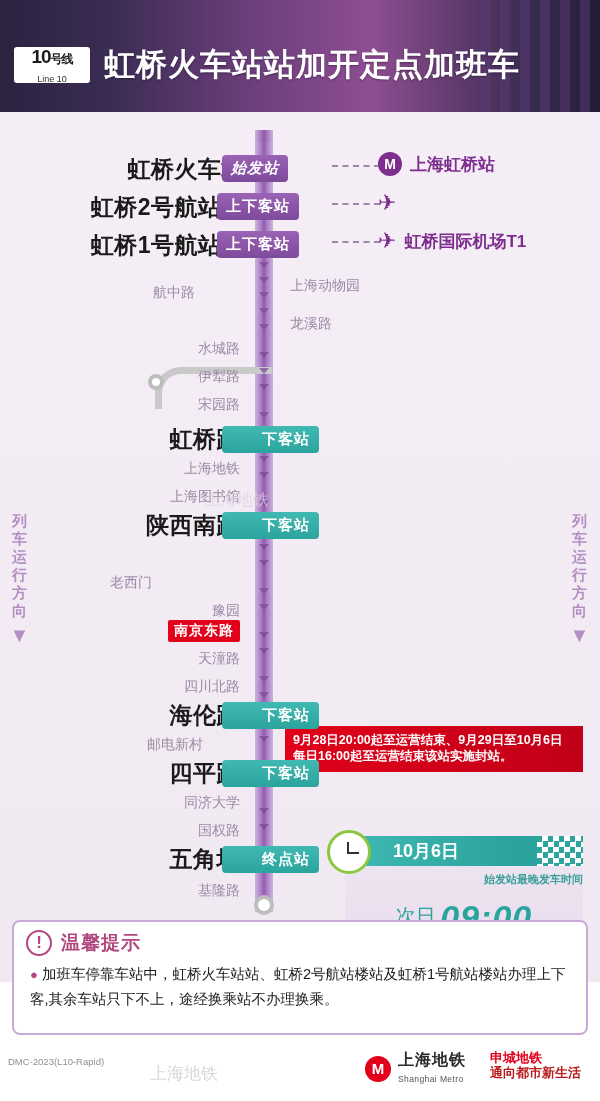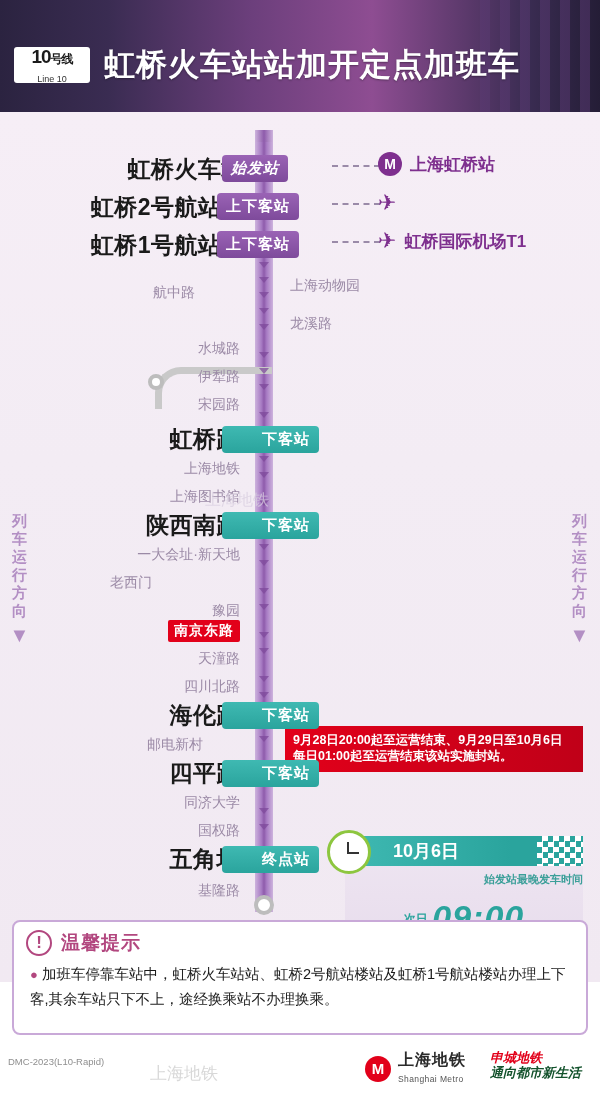--- a/index.html
+++ b/index.html
@@ -120,21 +120,21 @@
     background:
       repeating-conic-gradient(#ffffff 0% 25%, #2aa49d 0% 50%) 0 0/11px 11px;}
   .clock{
     position:absolute;left:-18px;top:-6px;width:44px;height:44px;border-radius:50%;
     background:#ffffff;border:3px solid #8dc63f;box-sizing:border-box;
   }
   .clock:before{content:"";position:absolute;left:17px;top:9px;width:2px;height:12px;background:#333;}
   .clock:after{content:"";position:absolute;left:18px;top:19px;width:11px;height:2px;background:#333;}
   .lp-sub{position:absolute;left:0;top:36px;width:238px;text-align:right;color:#3b9f99;font-size:11px;font-weight:bold;}
   .lp-time{position:absolute;left:0;top:62px;width:238px;text-align:center;color:#2aa49d;}
-  .lp-time .nr{font-size:12px;font-weight:bold;vertical-align:6px;}
+  .lp-time .nr{font-size:20px;font-weight:normal;vertical-align:6px;}
   .lp-time .tm{font-size:34px;font-style:italic;font-weight:bold;letter-spacing:1px;}
 
   
   .tips{
     position:absolute;left:12px;top:920px;width:576px;height:115px;
     background:#ffffff;border:2px solid #c9a9d8;border-radius:8px;box-sizing:border-box;
   }
   .tips-head{display:flex;align-items:center;padding:8px 0 0 12px;}
   .excl{
     width:26px;height:26px;border-radius:50%;border:2.5px solid #b2477f;box-sizing:border-box;
@@ -148,23 +148,23 @@
 
   
   .footer{position:absolute;left:0;top:1038px;width:600px;height:63px;background:#ffffff;}
   .foot-code{position:absolute;left:8px;top:18px;color:#8f8f8f;font-size:9.5px;}
   .foot-logo{position:absolute;left:365px;top:14px;display:flex;align-items:center;}
   .slogo{width:26px;height:26px;border-radius:50%;background:#e2001a;color:#fff;
     display:flex;align-items:center;justify-content:center;font-size:15px;font-weight:bold;}
   .sname{margin-left:7px;line-height:1.05;}
   .sname .c{font-size:16px;font-weight:bold;color:#2b2b2b;letter-spacing:1px;}
   .sname .e{font-size:8.5px;color:#555;letter-spacing:.4px;}
-  .foot-slogan{position:absolute;left:490px;top:12px;line-height:15px;font-style:italic;}
+  .foot-slogan{position:absolute;left:490px;top:12px;line-height:15px;}
   .foot-slogan .r{color:#e2001a;font-size:13px;font-weight:bold;}
-  .foot-slogan .b{color:#14532d;font-size:13px;font-weight:bold;}
+  .foot-slogan .b{color:#b91c1c;font-size:13px;font-weight:bold;}
   .wm{position:absolute;left:150px;top:1062px;color:#cfcfcf;font-size:17px;opacity:.8;}
   .wm2{position:absolute;left:205px;top:378px;color:#d9cfe0;font-size:16px;opacity:.75;transform:rotate(0deg);}
 </style>
 </head>
 <body>
 
 <div class="page">
 
   <div class="header">
     <div class="hdr-stripes"></div>
@@ -296,34 +296,31 @@
     </div>
 
     <div class="st" style="left:80px;top:398px;width:160px;justify-content:flex-end;">
       <span class="st-name-major">陕西南路</span>
     </div>
     <div class="dot big" style="top:406px"></div>
     <div class="st" style="left:222px;top:400px;">
       <span class="tag teal">下客站</span>
     </div>
 
-    <div class="st" style="left:80px;top:434px;width:160px;justify-content:flex-end;">
-      <span class="st-name-minor">一大会址·新天地</span>
-    </div>
     <div class="st" style="left:110px;top:462px;width:130px;justify-content:flex-start;">
       <span class="st-name-minor">老西门</span>
     </div>
     <div class="st" style="left:110px;top:490px;width:130px;justify-content:flex-end;">
       <span class="st-name-minor">豫园</span>
     </div>
 
     <div class="st" style="left:140px;top:508px;width:100px;justify-content:flex-end;">
       <span class="tag red">南京东路</span>
     </div>
-    <div class="notice">9月28日20:00起至运营结束、9月29日至10月6日每日01:00起至运营结束该站实施封站。</div>
+    <div class="notice">9月28日20:00起至运营结束、9月29日至10月6日每日16:00起至运营结束该站实施封站。</div>
 
     <div class="st" style="left:110px;top:538px;width:130px;justify-content:flex-end;">
       <span class="st-name-minor">天潼路</span>
     </div>
     <div class="st" style="left:110px;top:566px;width:130px;justify-content:flex-end;">
       <span class="st-name-minor">四川北路</span>
     </div>
 
     <div class="st" style="left:80px;top:588px;width:160px;justify-content:flex-end;">
       <span class="st-name-major">海伦路</span>

